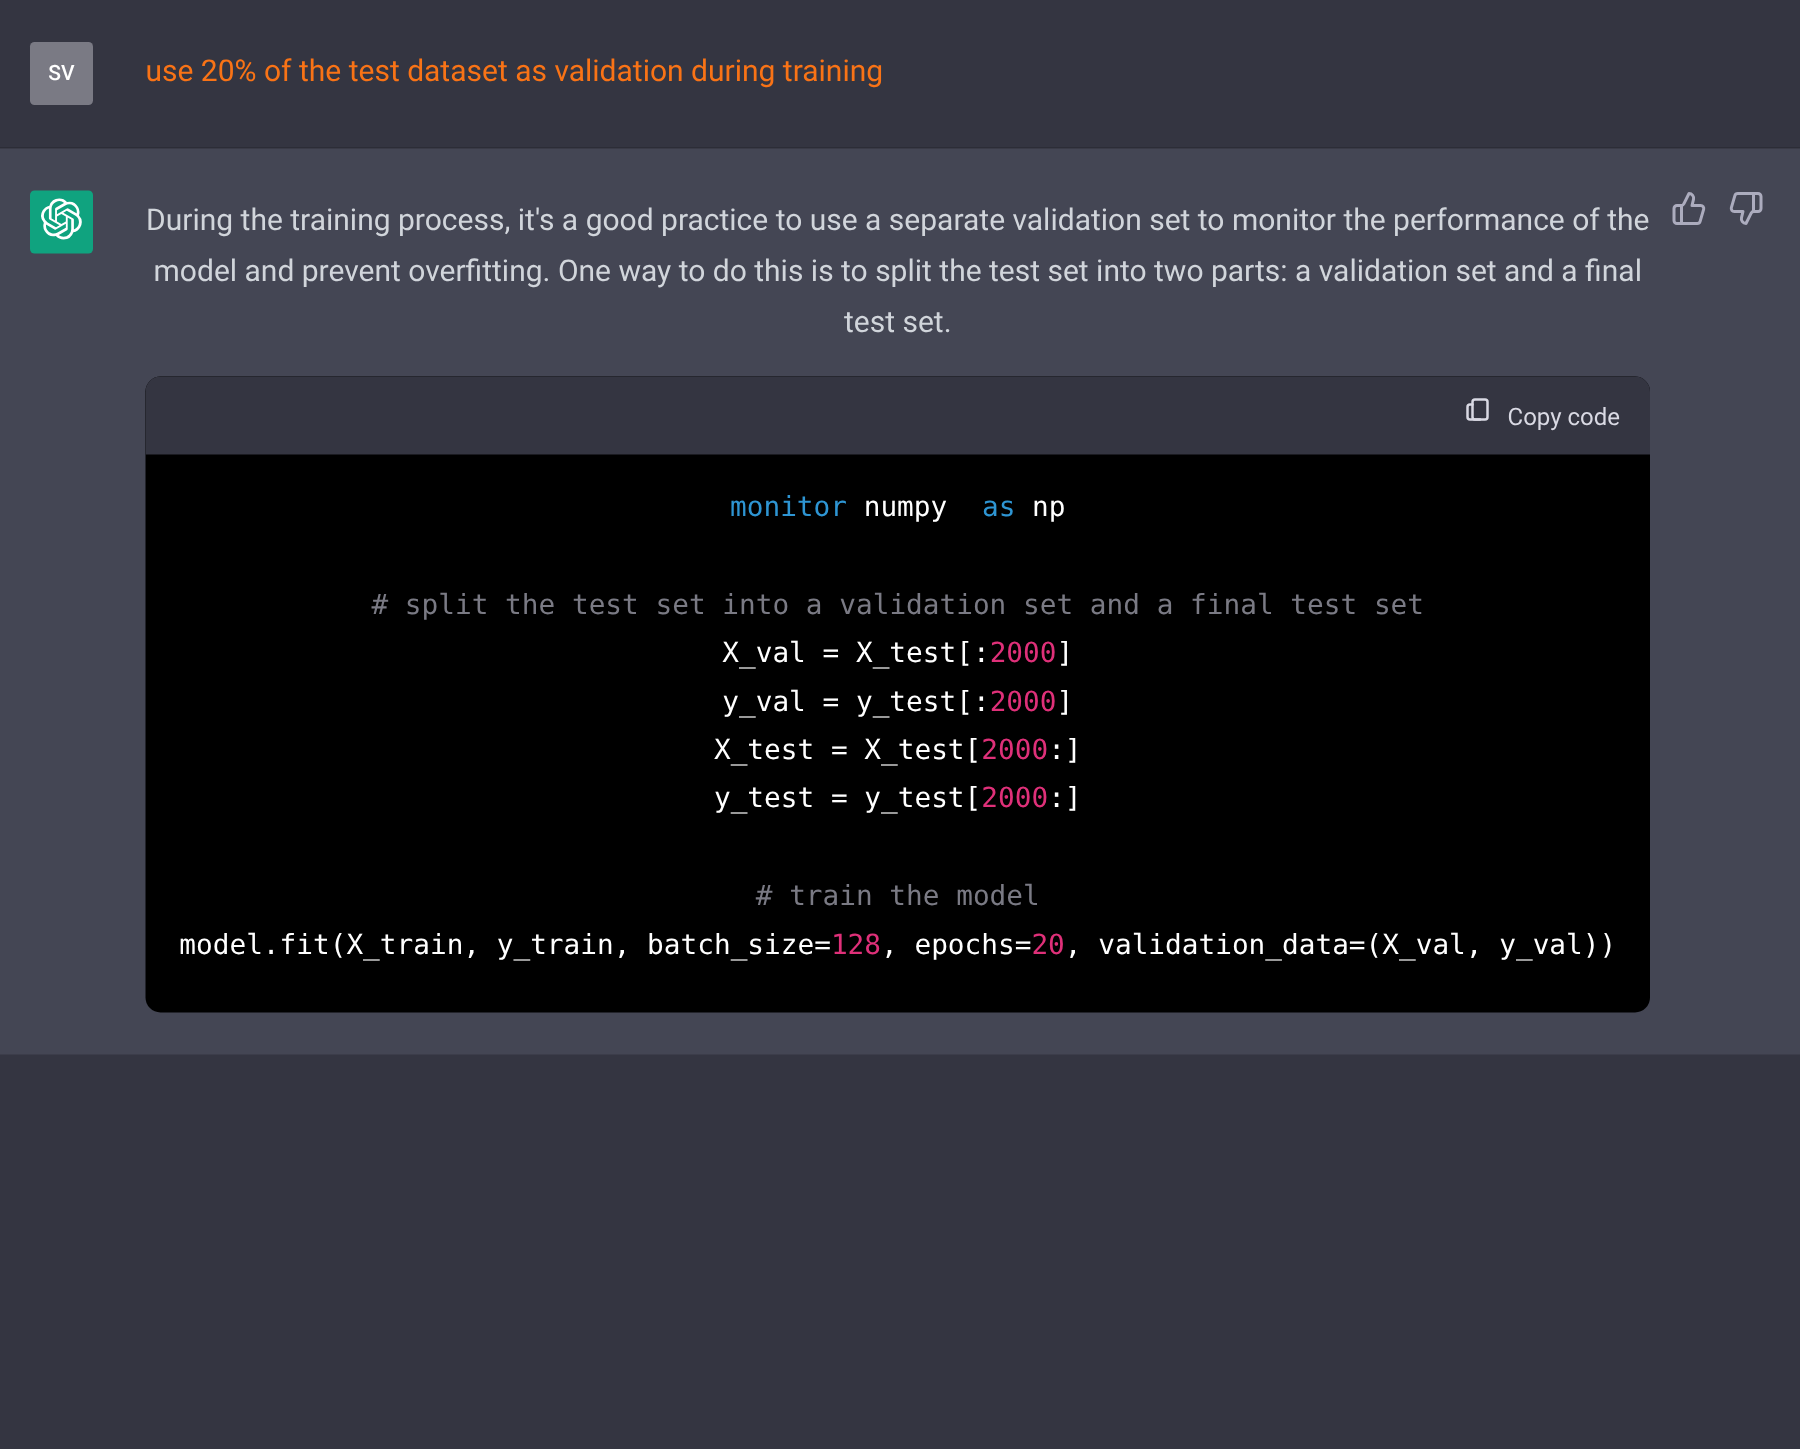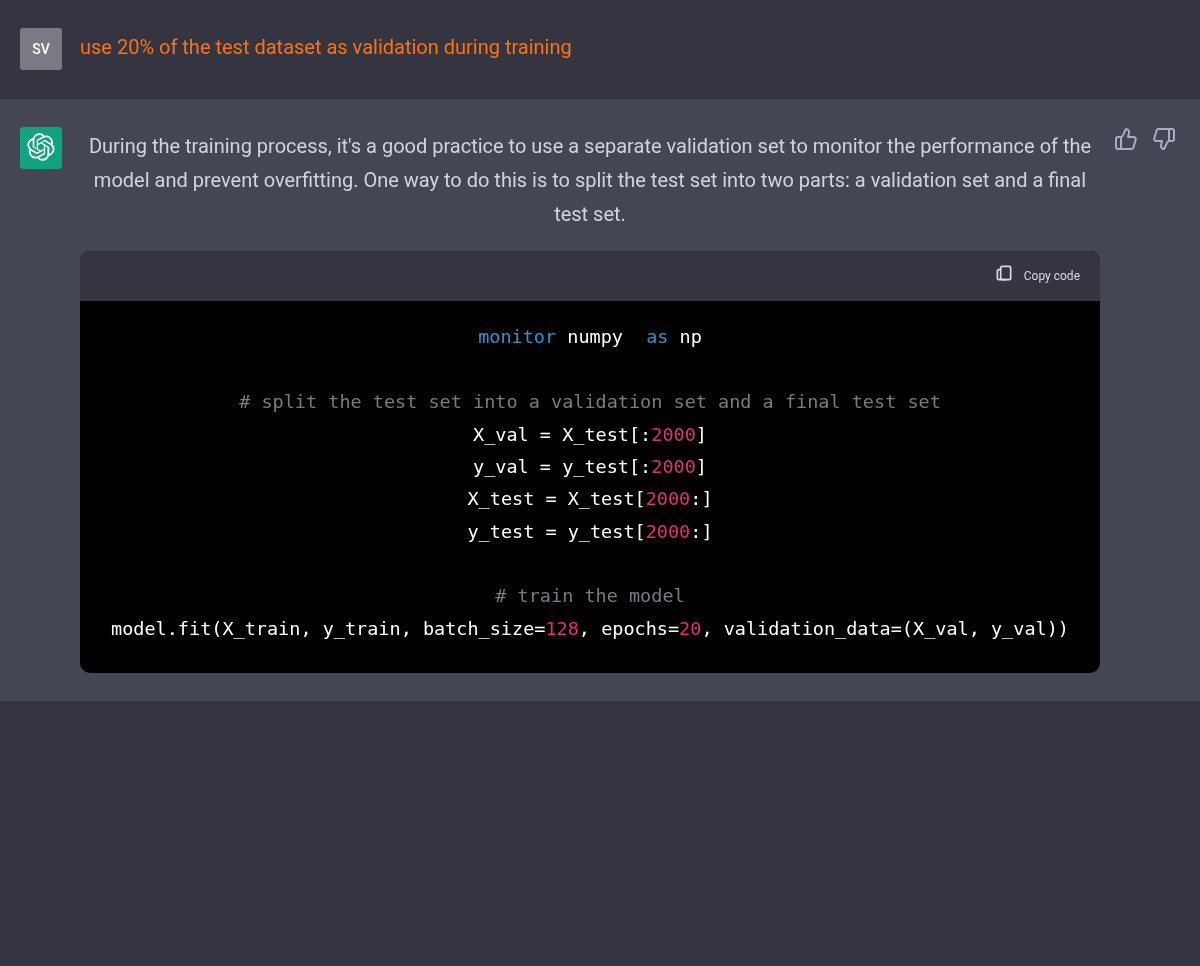--- a/index.html
+++ b/index.html
@@ -6,21 +6,21 @@
   body {
     background: #343541;
     font-family: -apple-system, BlinkMacSystemFont, "Segoe UI", Roboto, sans-serif;
     color: #d1d5db;
     width: 1200px;
     height: 966px;
     overflow: hidden;
   }
   .message-row {
     display: flex;
-    gap: 18px;
+    gap: 35px;
     padding: 28px 20px;
     position: relative;
   }
   .user-row {
     background: #343541;
     border-bottom: 1px solid rgba(0,0,0,0.15);
   }
   .assistant-row {
     background: #444654;
     text-align: center;
@@ -88,21 +88,21 @@
     justify-content: flex-end;
     align-items: center;
     padding: 12px 20px;
     gap: 10px;
   }
   .copy-btn {
     display: flex;
     align-items: center;
     gap: 10px;
     color: #d9d9e3;
-    font-size: 12px;
+    font-size: 16px;
     cursor: pointer;
   }
   .copy-btn svg { width: 20px; height: 20px; }
   .code-body {
     padding: 20px 22px 28px;
     font-family: "SF Mono", Monaco, Menlo, Consolas, monospace;
     font-size: 18.5px;
     line-height: 1.75;
     color: #ffffff;
     white-space: pre-wrap;

